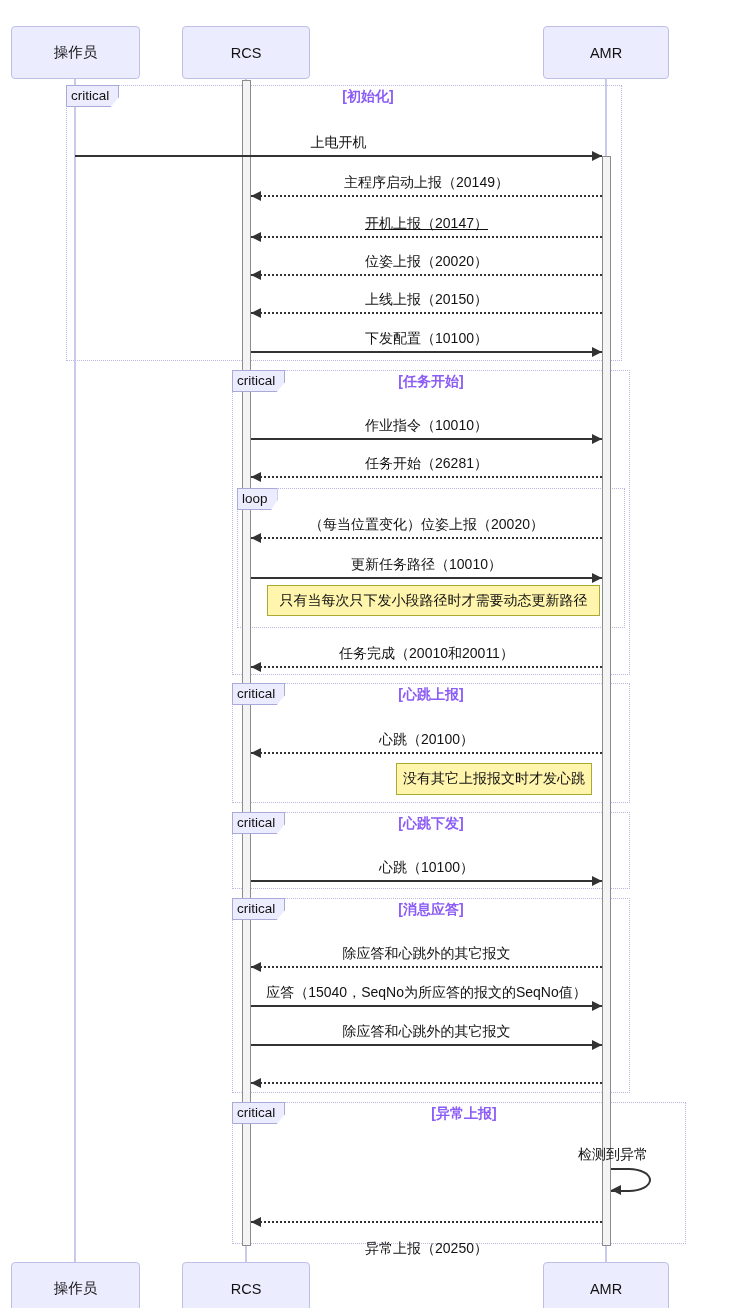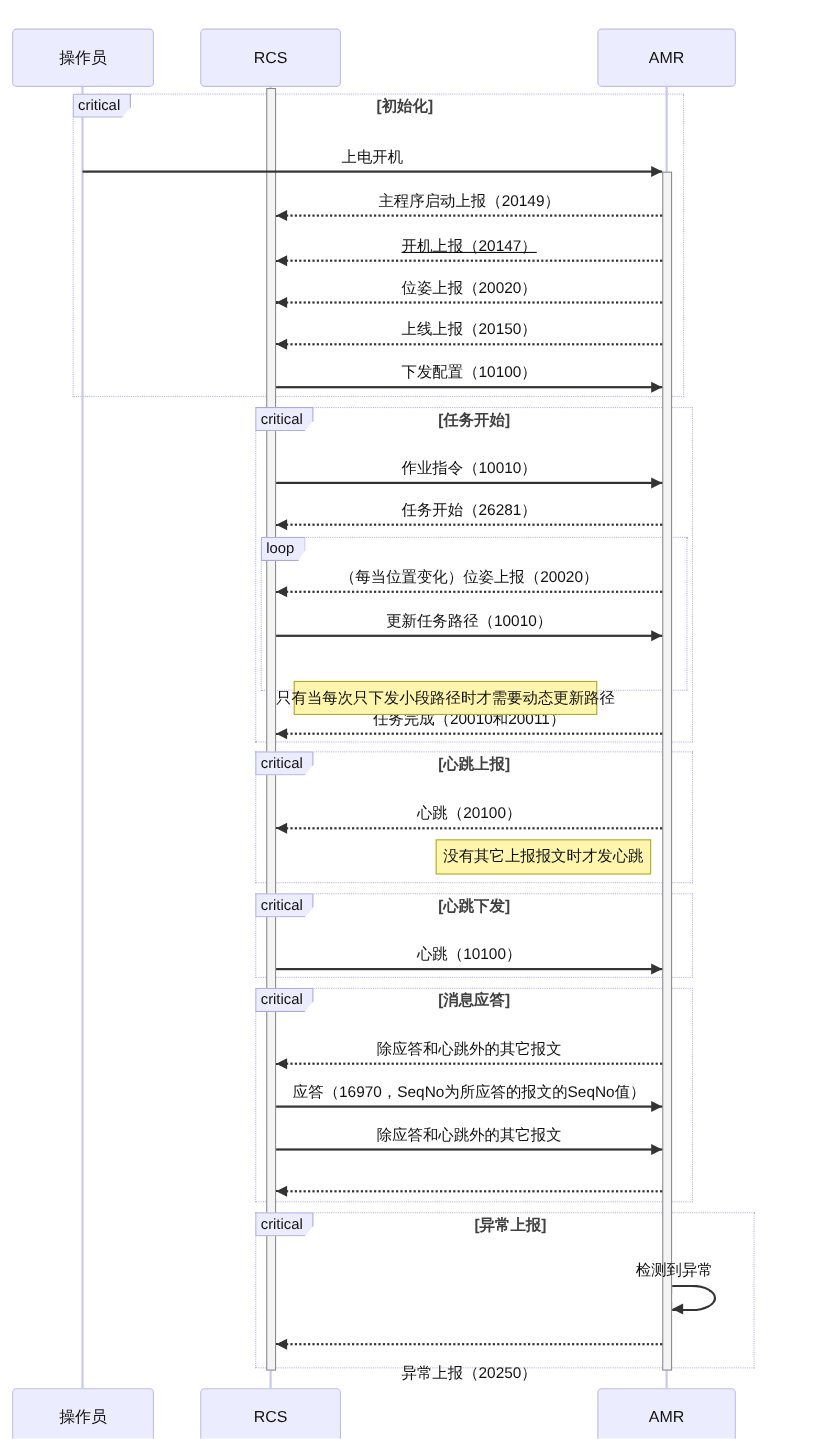--- a/index.html
+++ b/index.html
@@ -14,21 +14,21 @@
     font-size:14.5px;color:#111;box-sizing:border-box;z-index:4;
   }
   .lifeline{position:absolute;width:2px;background:#c9c9ec;z-index:1;}
   .block{position:absolute;border:1.4px dotted #b8b8e2;box-sizing:border-box;z-index:2;background:transparent;}
   .kw-label{
     position:absolute;background:#ECECFF;border:1px solid #a9a9da;
     font-size:13.5px;line-height:17px;padding:1px 9px 2px 4px;color:#111;z-index:6;
     clip-path:polygon(0 0,100% 0,100% 55%,84% 100%,0 100%);
   }
   .block-title{
-    position:absolute;font-size:14px;font-weight:bold;color:#404040;
+    position:absolute;font-size:14px;font-weight:bold;color:#8b5cf6;
     transform:translateX(-50%);white-space:nowrap;z-index:5;
   }
   .activation{position:absolute;width:9px;background:#f4f4f4;border:1px solid #8c8c8c;box-sizing:border-box;z-index:3;}
   .msg-line{position:absolute;height:0;z-index:4;}
   .msg-line.solid{border-top:2px solid #333;}
   .msg-line.dashed{border-top:2px dotted #333;}
   .msg-label{
     position:absolute;transform:translateX(-50%);white-space:nowrap;
     font-size:14px;color:#111;line-height:16px;z-index:5;
   }
@@ -111,30 +111,30 @@
     <div class="arrow left" style="left: 251px; top: 748px;"></div>
     <div class="msg-label" style="left: 426.5px; top: 731px;">心跳（20100）</div>
     <div class="msg-line solid" style="left: 251px; top: 880px; width: 351px;"></div>
     <div class="arrow right" style="left: 592px; top: 876px;"></div>
     <div class="msg-label" style="left: 426.5px; top: 859px;">心跳（10100）</div>
     <div class="msg-line dashed" style="left: 251px; top: 966px; width: 351px;"></div>
     <div class="arrow left" style="left: 251px; top: 962px;"></div>
     <div class="msg-label" style="left: 426.5px; top: 945px;">除应答和心跳外的其它报文</div>
     <div class="msg-line solid" style="left: 251px; top: 1005px; width: 351px;"></div>
     <div class="arrow right" style="left: 592px; top: 1001px;"></div>
-    <div class="msg-label" style="left: 426.5px; top: 984px;">应答（16970，SeqNo为所应答的报文的SeqNo值）</div>
+    <div class="msg-label" style="left: 426.5px; top: 984px;">应答（15040，SeqNo为所应答的报文的SeqNo值）</div>
     <div class="msg-line solid" style="left: 251px; top: 1044px; width: 351px;"></div>
     <div class="arrow right" style="left: 592px; top: 1040px;"></div>
     <div class="msg-label" style="left: 426.5px; top: 1023px;">除应答和心跳外的其它报文</div>
     <div class="msg-line dashed" style="left: 251px; top: 1082px; width: 351px;"></div>
     <div class="arrow left" style="left: 251px; top: 1078px;"></div>
     <div class="msg-line dashed" style="left: 251px; top: 1221px; width: 351px;"></div>
     <div class="arrow left" style="left: 251px; top: 1217px;"></div>
     <div class="msg-label" style="left: 426.5px; top: 1200px; margin-top: 40px;">异常上报（20250）</div>
-    <div class="note" style="left: 267px; top: 619px; width: 276px; height: 31px;">只有当每次只下发小段路径时才需要动态更新路径</div>
+    <div class="note" style="left: 267px; top: 585px; width: 333px; height: 31px;">只有当每次只下发小段路径时才需要动态更新路径</div>
     <div class="note" style="left: 396px; top: 763px; width: 196px; height: 32px;">没有其它上报报文时才发心跳</div>
     <div class="msg-label" style="left: 613px; top: 1146px;">检测到异常</div>
     <div class="self-arc" style="left: 611px; top: 1168px; width: 40px; height: 24px;"></div>
     <div class="arrow left" style="left: 611px; top: 1185px;"></div>
     <div class="actor-box" style="left: 11px; top: 26px; width: 129px;">操作员</div>
     <div class="actor-box" style="left: 11px; top: 1262px; width: 129px;">操作员</div>
     <div class="actor-box" style="left: 182px; top: 26px; width: 128px;">RCS</div>
     <div class="actor-box" style="left: 182px; top: 1262px; width: 128px;">RCS</div>
     <div class="actor-box" style="left: 543px; top: 26px; width: 126px;">AMR</div>
     <div class="actor-box" style="left: 543px; top: 1262px; width: 126px;">AMR</div>

